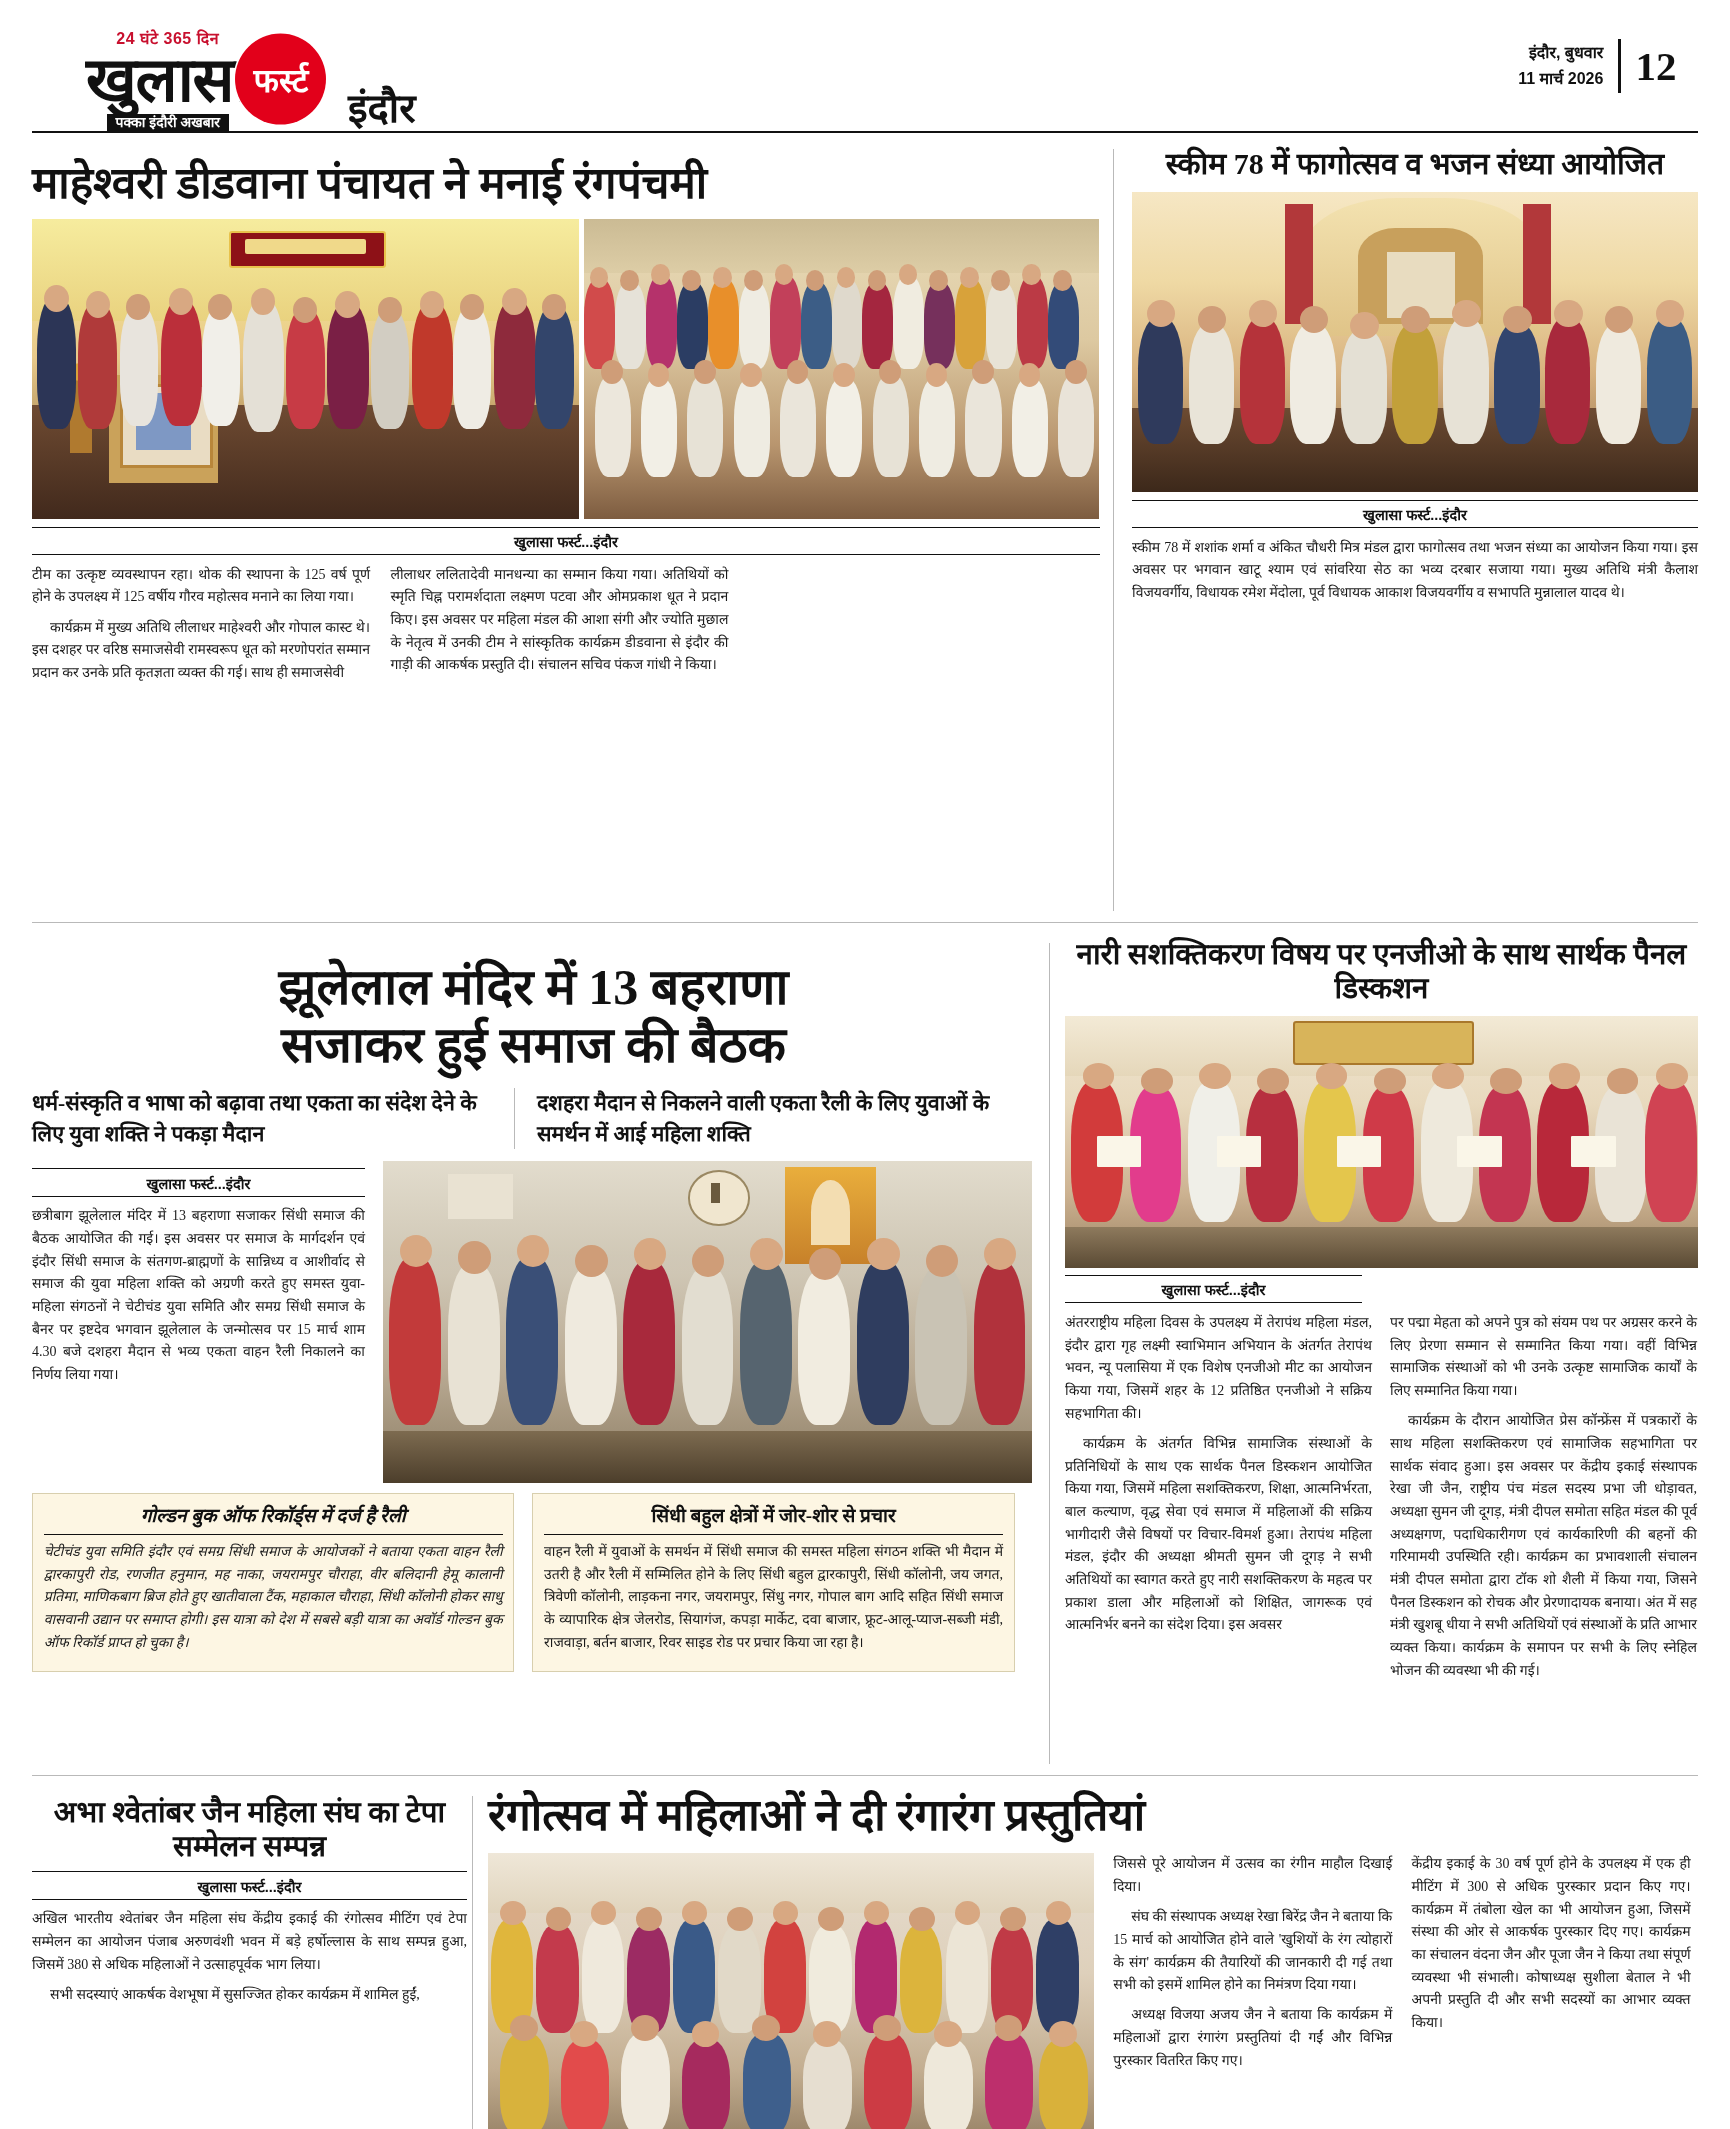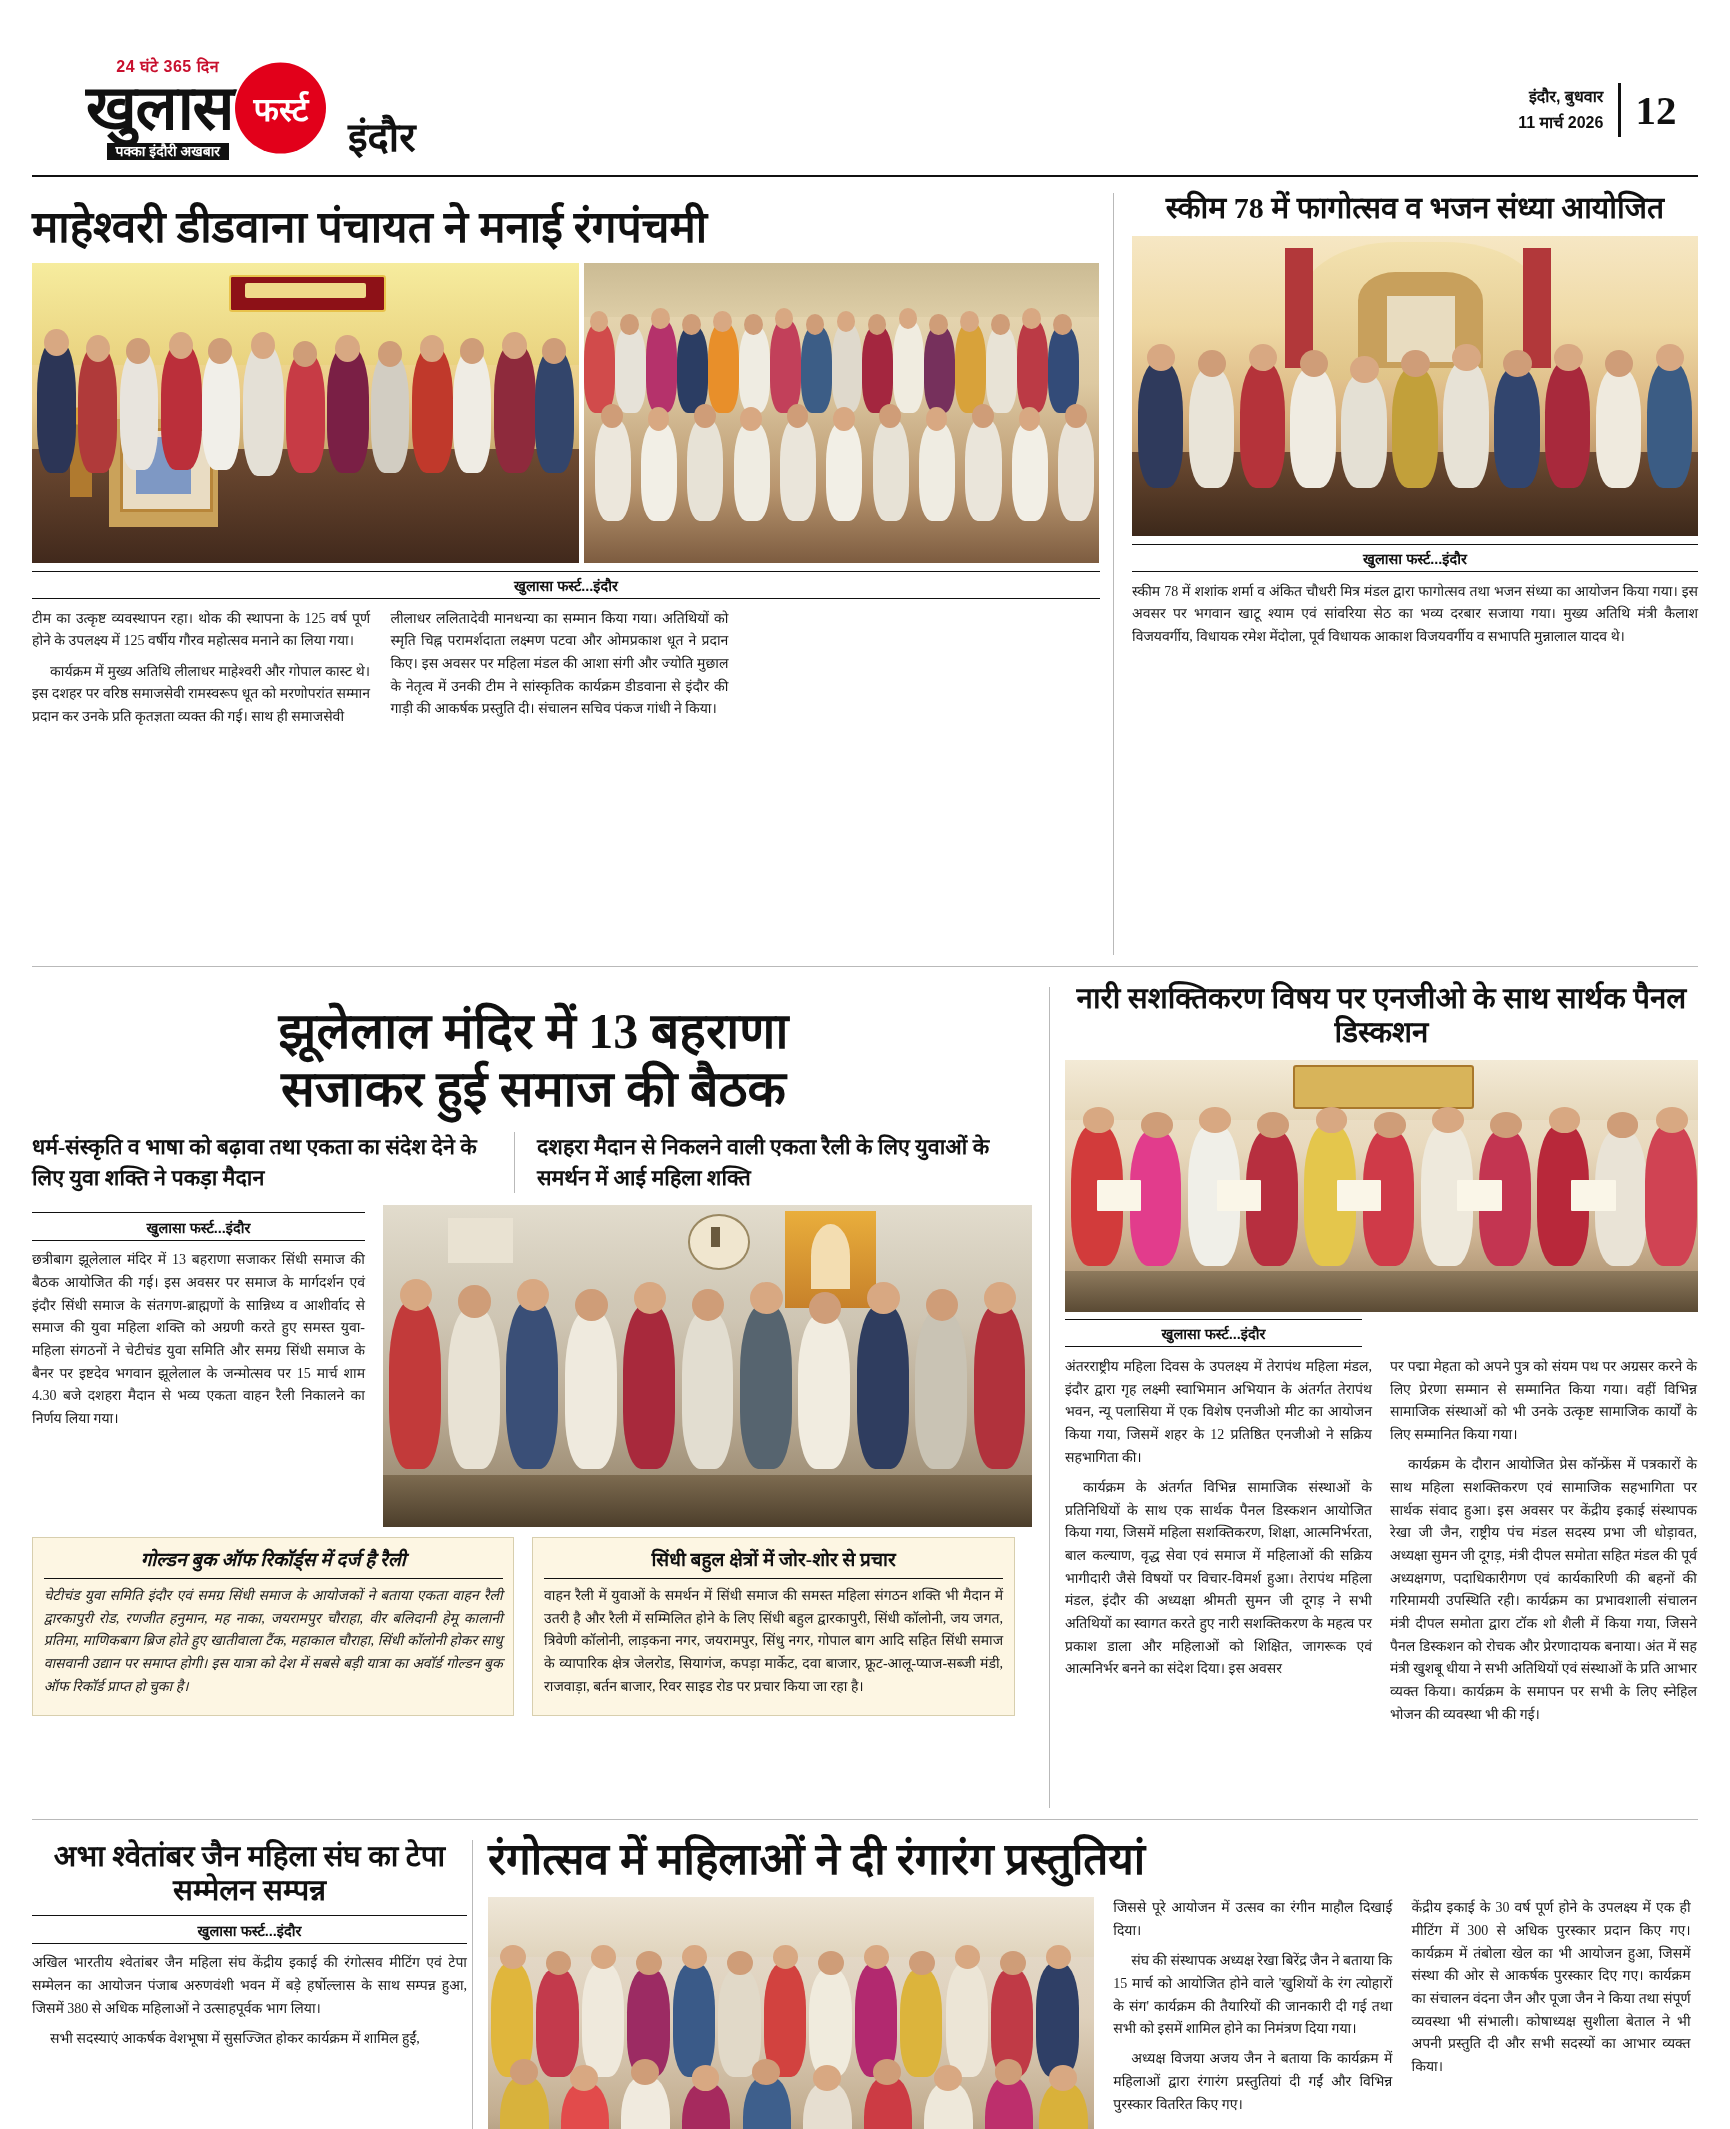--- a/index.html
+++ b/index.html
@@ -22,22 +22,20 @@
     box-sizing: border-box;
     padding: 0 32px;
   }
 
   
   .masthead {
     position: relative;
     height: 131px;
     border-bottom: 2.7px solid #111;
     display: flex;
-    align-items: center;
-    margin-top: 44px;
   }
   .mh-left {
     display: flex;
     align-items: flex-end;
     gap: 7.5px;
     padding-left: 54px;
   }
   .logo-block {
     position: relative;
     text-align: center;

